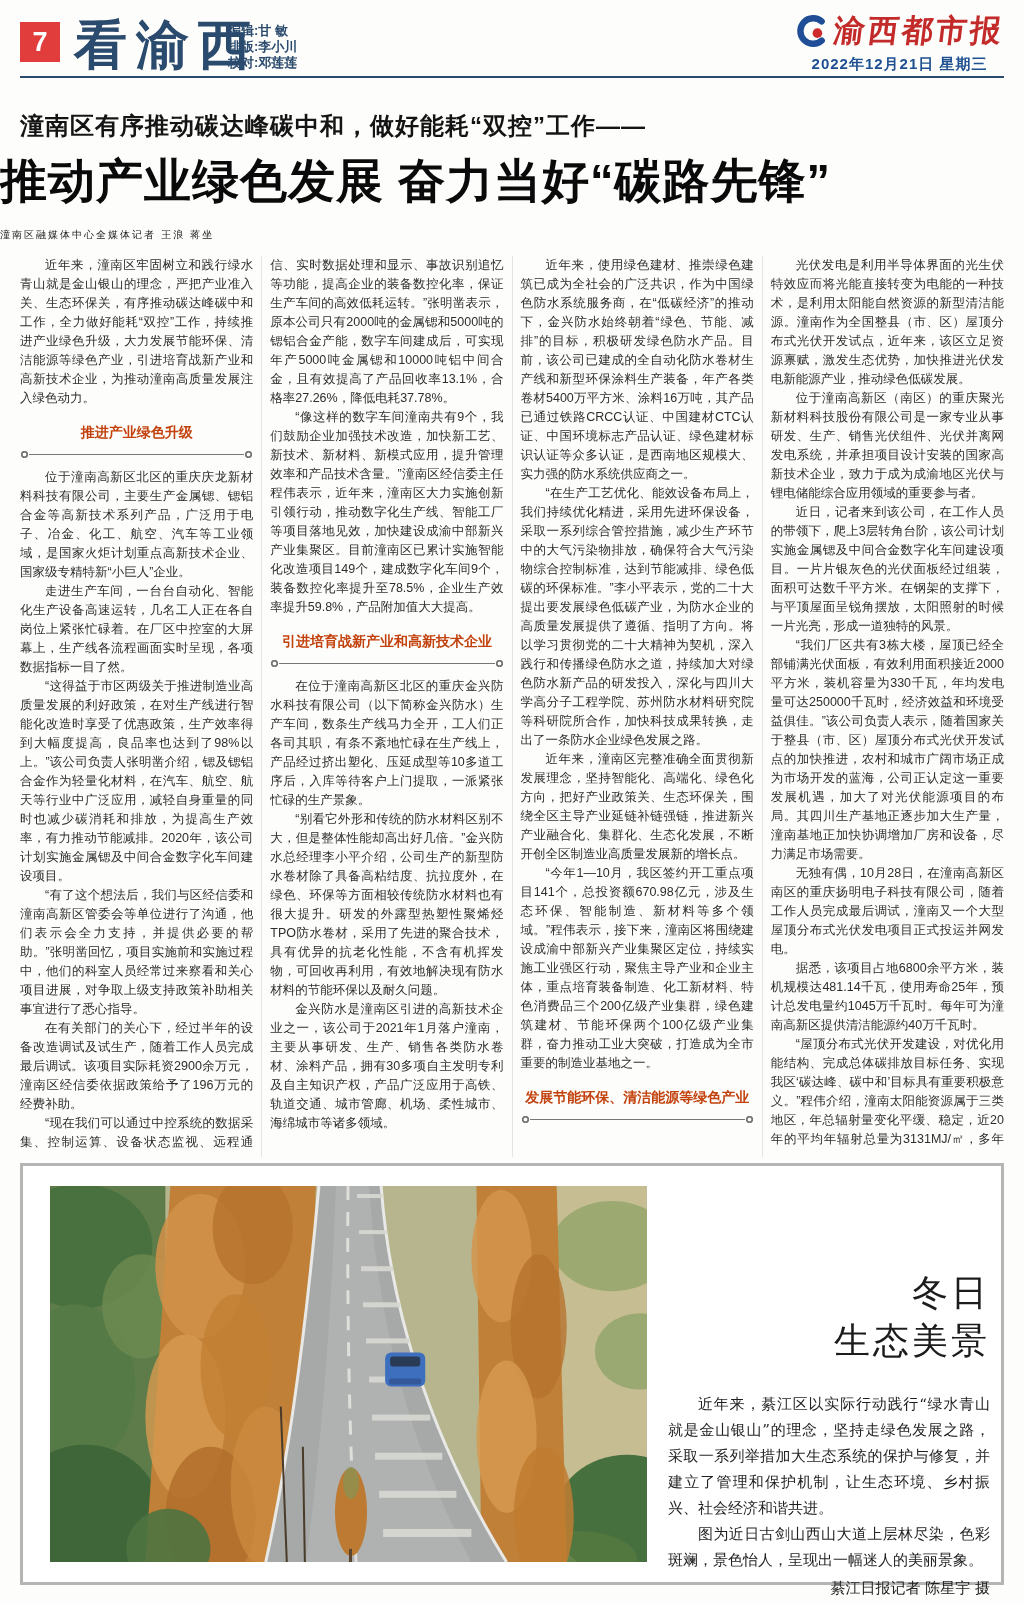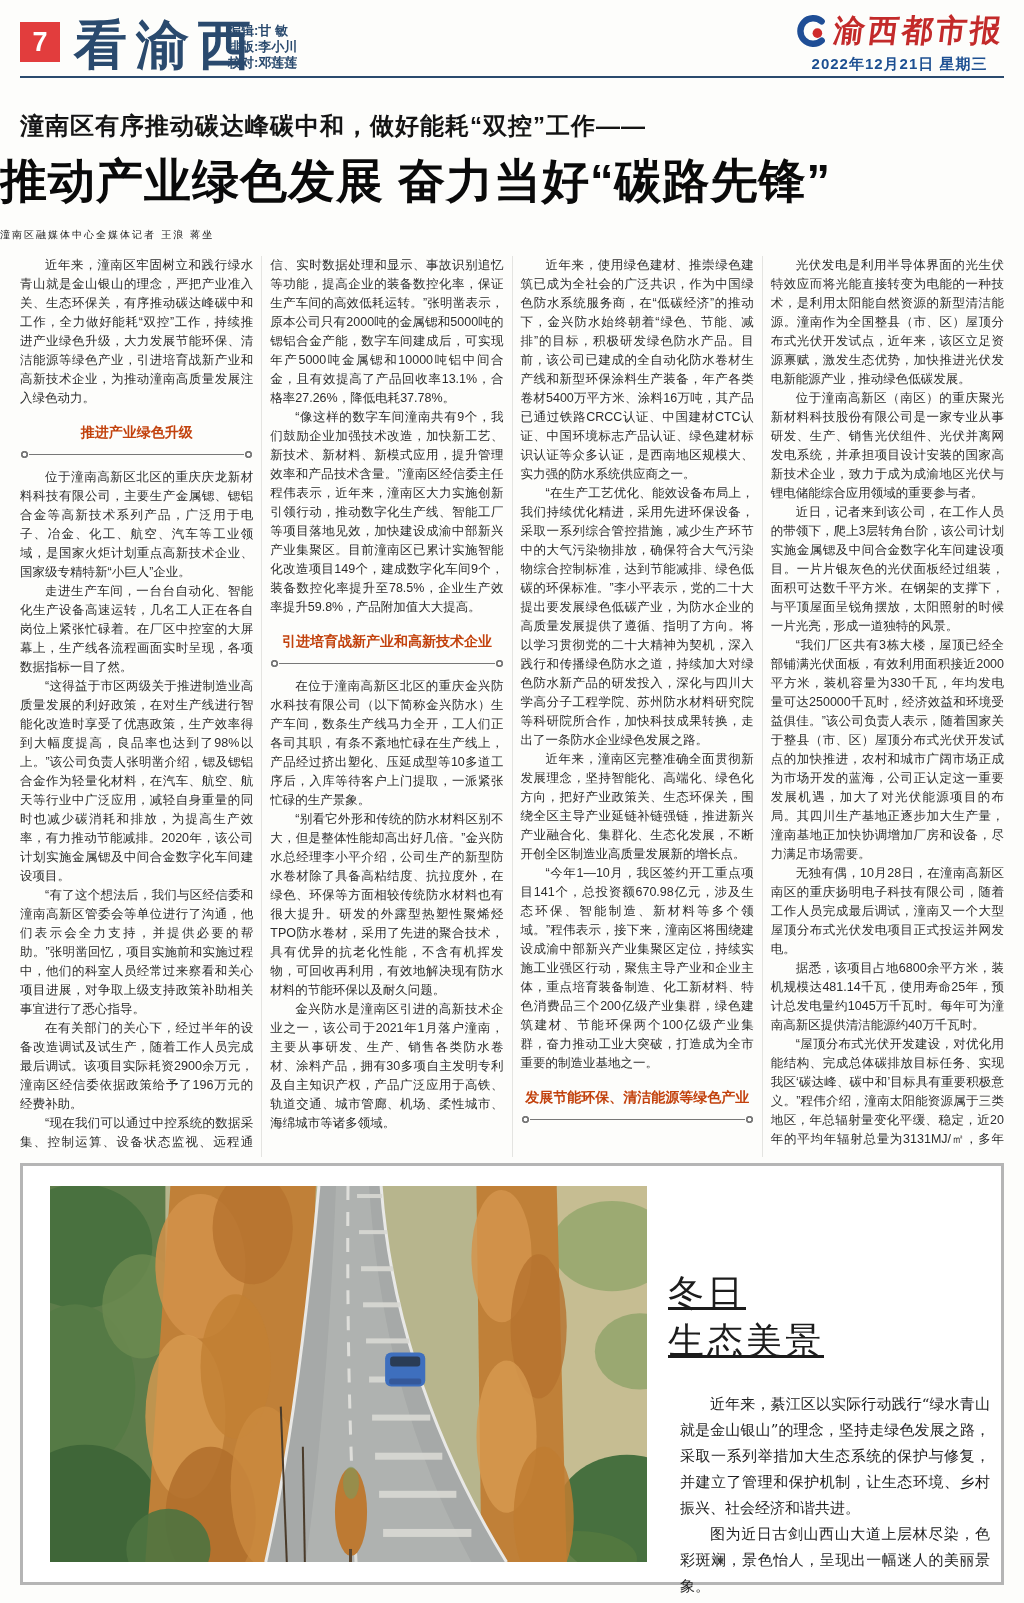--- a/index.html
+++ b/index.html
@@ -37,24 +37,24 @@
     background:
       radial-gradient(circle at 4.5px 4.5px,#fff 1.5px,#777 2.2px,#777 3.4px,transparent 4px) no-repeat,
       radial-gradient(circle at calc(100% - 4.5px) 4.5px,#fff 1.5px,#777 2.2px,#777 3.4px,transparent 4px) no-repeat,
       linear-gradient(#777,#777) no-repeat 9px 4px / calc(100% - 18px) 1px;}
 
   
   .photo-box{position:absolute;left:20px;top:1163px;width:984px;height:422px;border:3px solid #b5b5b5;
              background:#fff;box-sizing:border-box;}
   .photo{position:absolute;left:27px;top:20px;width:597px;height:376px;display:block;}
   .caption{position:absolute;left:645px;top:0;width:322px;height:100%;}
-  .cap-title{margin-top:103px;text-align:left;font-size:36px;color:#1c1c1c;line-height:48px;letter-spacing:3px;text-decoration:underline;}
+  .cap-title{margin-top:103px;text-align:right;font-size:36px;color:#1c1c1c;line-height:48px;letter-spacing:3px;}
   .cap-text{margin-top:26px;font-family:"DejaVu Serif","Liberation Serif",serif;font-size:15px;
             line-height:26px;text-align:justify;color:#1f1f1f;}
-  .cap-p{text-indent:2em;margin-left:12px;}
+  .cap-p{text-indent:2em;}
   .cap-credits{margin-top:2px;text-align:right;font-family:"DejaVu Serif","Liberation Serif",serif;
             font-size:15px;line-height:26px;color:#1f1f1f;}
 </style>
 </head>
 <body>
 
 <div class="page">
 
   <div class="pagenum">7</div>
   <div class="section-title">看渝西</div>

